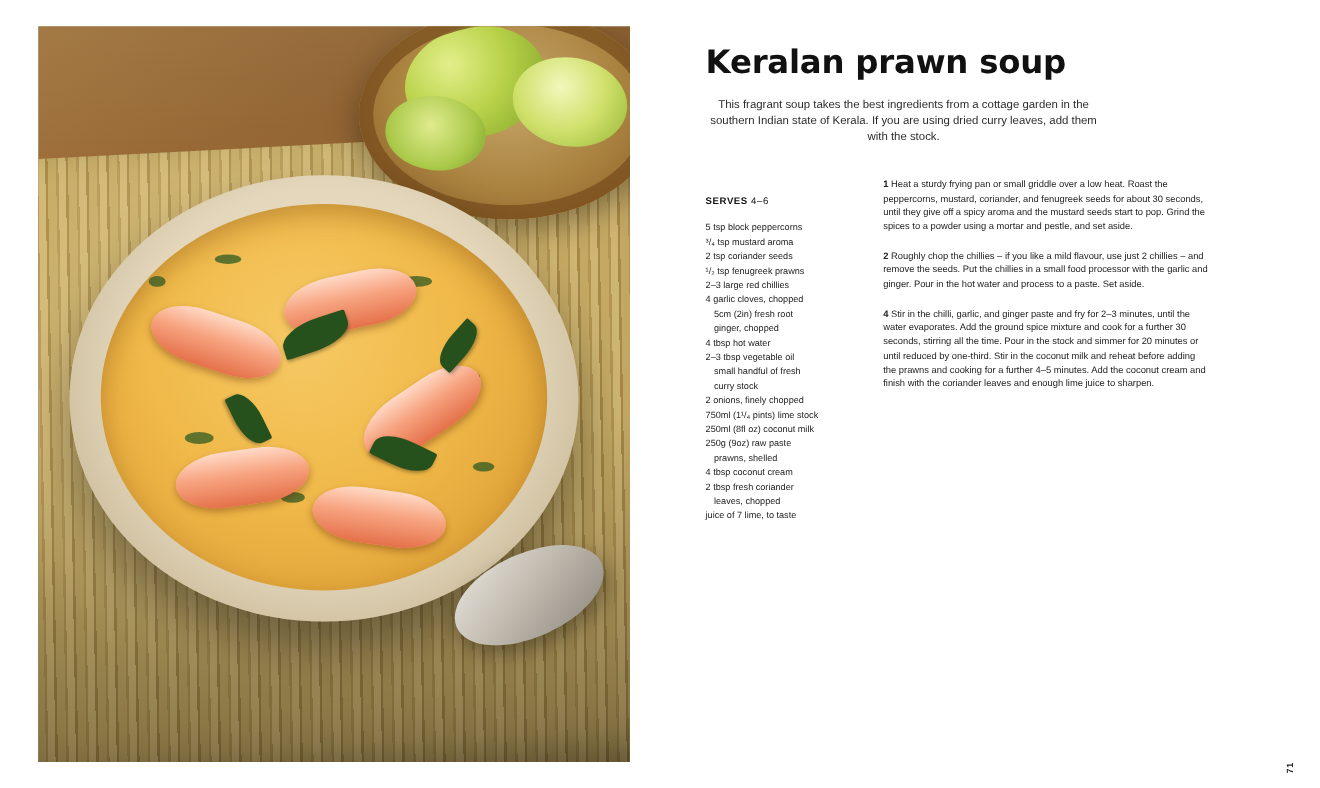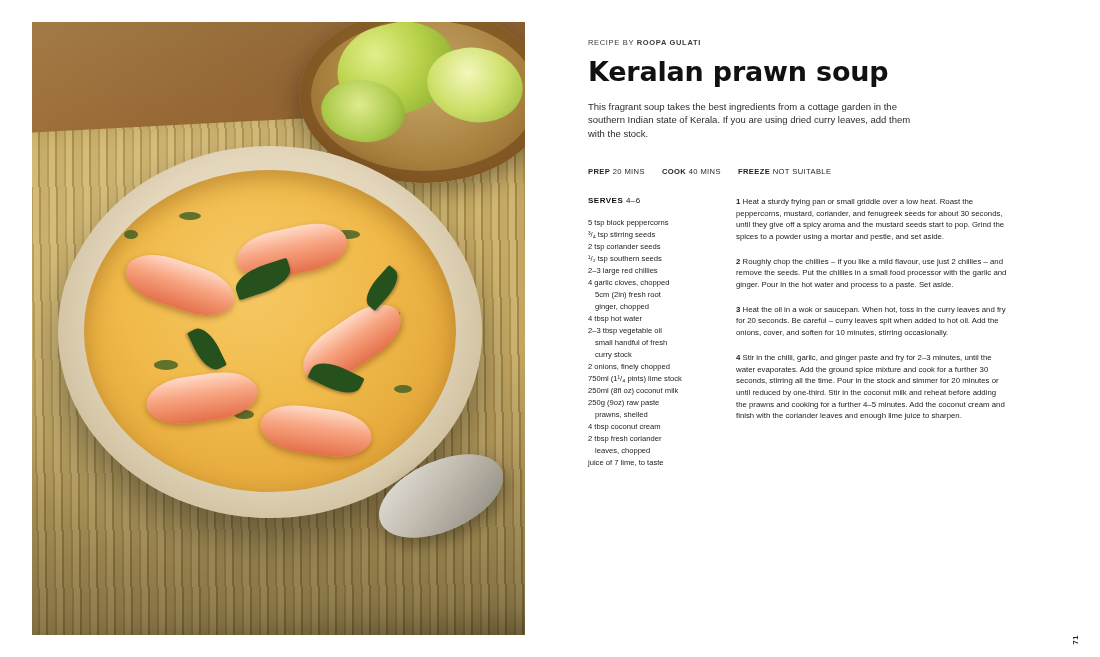--- a/index.html
+++ b/index.html
@@ -178,37 +178,39 @@
     letter-spacing: -0.2px;
     margin: 0 0 13px 0;
     color: #111;
   }
   .intro {
     font-size: 9.5px;
     line-height: 1.45;
     color: #2b2b2b;
     margin: 0 0 26px 0;
     width: 330px;
+    text-align: center;
   }
   .meta {
     font-size: 7.6px;
     letter-spacing: 0.05em;
     color: #1f1f1f;
     margin: 0 0 20px 0;
   }
   .meta .k { font-weight: bold; }
   .meta .sep { display: inline-block; width: 12px; }
 
   .cols2 {
     display: flex;
     gap: 26px;
   }
   .ing {
     width: 122px;
     flex: none;
+    margin-top: 15px;
   }
   .ing h2 {
     font-size: 8px;
     letter-spacing: 0.06em;
     margin: 0 0 12px 0;
     font-weight: bold;
     color: #111;
   }
   .ing h2 .serves-n { font-weight: normal; }
   .ing ul {
@@ -290,52 +292,38 @@
         <div class="leaf" style="width:46px;height:22px;left:100px;top:168px;transform:rotate(64deg);"></div>
         <div class="leaf" style="width:44px;height:20px;left:276px;top:108px;transform:rotate(-48deg);"></div>
       </div>
     </div>
 
     <div class="spoon-bowl"></div>
   </div>
 
   <div class="col">
 
-    <p class="recipe-by">
-      <span>RECIPE BY</span>
-      <b>ROOPA GULATI</b>
-    </p>
 
     <h1 class="title">Keralan prawn soup</h1>
 
     <p class="intro">This fragrant soup takes the best ingredients from a cottage garden in the southern Indian state of Kerala. If you are using dried curry leaves, add them with the stock.</p>
 
-    <p class="meta">
-      <span class="k">PREP</span>
-      <span>20 MINS</span>
-      <span class="sep"></span>
-      <span class="k">COOK</span>
-      <span>40 MINS</span>
-      <span class="sep"></span>
-      <span class="k">FREEZE</span>
-      <span>NOT SUITABLE</span>
-    </p>
 
     <div class="cols2">
 
       <div class="ing">
         <h2>
           <span>SERVES</span>
           <span class="serves-n">4–6</span>
         </h2>
         <ul>
             <li>5 tsp block peppercorns</li>
-            <li>³/₄ tsp stirring seeds</li>
+            <li>³/₄ tsp mustard aroma</li>
             <li>2 tsp coriander seeds</li>
-            <li>¹/₂ tsp southern seeds</li>
+            <li>¹/₂ tsp fenugreek prawns</li>
             <li>2–3 large red chillies</li>
             <li>4 garlic cloves, chopped</li>
             <li>
               <span class="ind">5cm (2in) fresh root</span>
             </li>
             <li>
               <span class="ind">ginger, chopped</span>
             </li>
             <li>4 tbsp hot water</li>
             <li>2–3 tbsp vegetable oil</li>
@@ -357,21 +345,20 @@
             <li>
               <span class="ind">leaves, chopped</span>
             </li>
             <li>juice of 7 lime, to taste</li>
           </ul>
       </div>
 
       <div class="method">
           <p><span class="num">1</span><span> Heat a sturdy frying pan or small griddle over a low heat. Roast the peppercorns, mustard, coriander, and fenugreek seeds for about 30 seconds, until they give off a spicy aroma and the mustard seeds start to pop. Grind the spices to a powder using a mortar and pestle, and set aside.</span></p>
           <p><span class="num">2</span><span> Roughly chop the chillies – if you like a mild flavour, use just 2 chillies – and remove the seeds. Put the chillies in a small food processor with the garlic and ginger. Pour in the hot water and process to a paste. Set aside.</span></p>
-          <p><span class="num">3</span><span> Heat the oil in a wok or saucepan. When hot, toss in the curry leaves and fry for 20 seconds. Be careful – curry leaves spit when added to hot oil. Add the onions, cover, and soften for 10 minutes, stirring occasionally.</span></p>
           <p><span class="num">4</span><span> Stir in the chilli, garlic, and ginger paste and fry for 2–3 minutes, until the water evaporates. Add the ground spice mixture and cook for a further 30 seconds, stirring all the time. Pour in the stock and simmer for 20 minutes or until reduced by one-third. Stir in the coconut milk and reheat before adding the prawns and cooking for a further 4–5 minutes. Add the coconut cream and finish with the coriander leaves and enough lime juice to sharpen.</span></p>
         </div>
 
     </div>
   </div>
 
   <div class="runhead">
     
     <span class="pg">71</span>
   </div>

